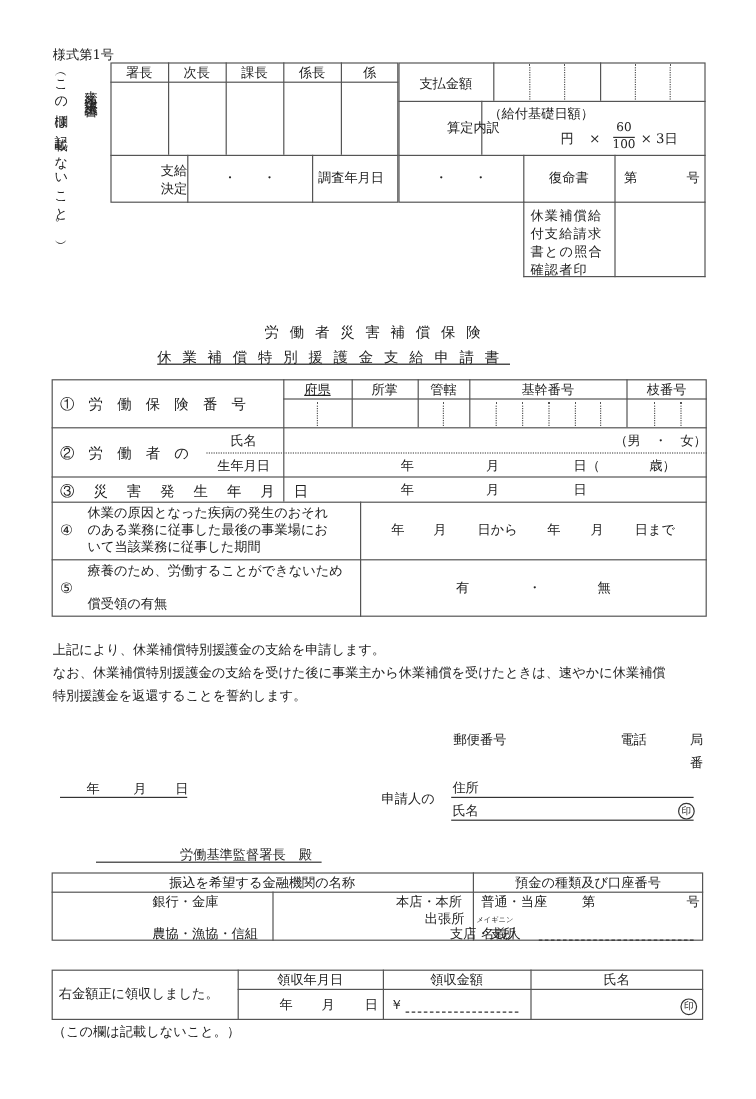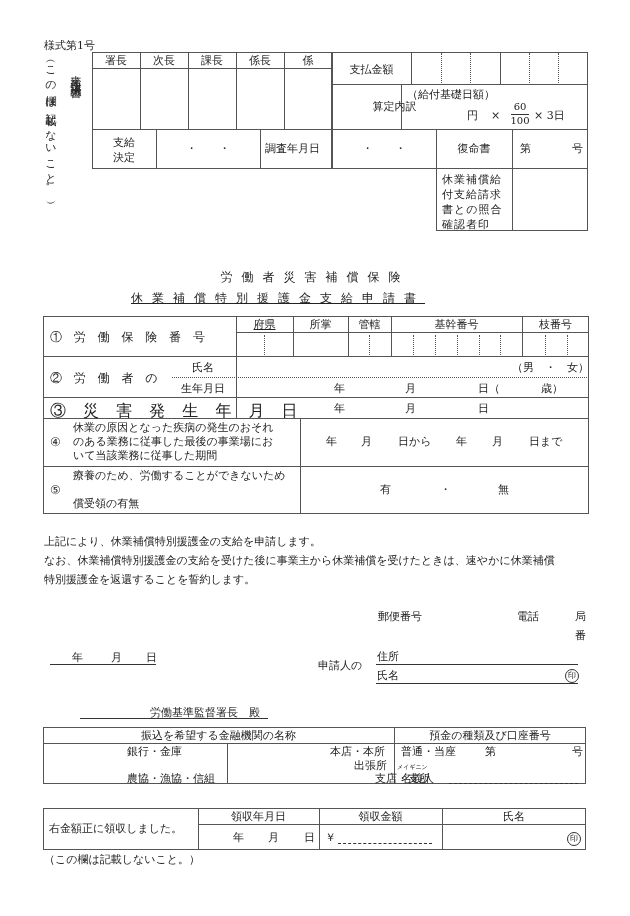--- a/index.html
+++ b/index.html
@@ -41,21 +41,21 @@
   <div class="t c" style="left:284px;top:55px;width:48px;">係</div>
 
   <div class="abs" style="left:93px;top:69px;width:46px;height:59px;"></div>
   <div class="abs" style="left:141px;top:69px;width:46px;height:59px;"></div>
   <div class="abs" style="left:189px;top:69px;width:46px;height:59px;"></div>
   <div class="abs" style="left:237px;top:69px;width:46px;height:59px;"></div>
   <div class="abs" style="left:285px;top:69px;width:46px;height:59px;"></div>
 
   <div class="vl" style="left:156px;top:129px;height:40px;"></div>
   <div class="vl" style="left:260px;top:129px;height:40px;"></div>
-  <div class="t c" style="left:92px;top:135px;width:64px;line-height:15px;"><span>支給</span><br><span>決定</span></div>
+  <div class="t c" style="left:92px;top:135px;width:64px;line-height:15px;text-align:right;"><span>支給</span><br><span>決定</span></div>
   <div class="t c" style="left:156px;top:143px;width:104px;">・　　・</div>
   <div class="t c" style="left:260px;top:143px;width:65px;">調査年月日</div>
 </div>
 
 <div>
   <div class="box" style="left:332px;top:52px;width:256px;height:117px;"></div>
   <div class="hl" style="left:332px;top:84px;width:256px;"></div>
   <div class="hl" style="left:332px;top:129px;width:256px;"></div>
   <div class="vl" style="left:411px;top:52px;height:32px;"></div>
   <div class="vl" style="left:500px;top:52px;height:32px;"></div>
@@ -130,21 +130,21 @@
   <div class="t" style="left:192px;top:362px;">氏名</div>
   <div class="t" style="left:181px;top:383px;">生年月日</div>
   <div class="abs" style="left:237px;top:357px;width:270px;height:19px;"></div>
   <div class="t" style="left:512px;top:362px;">（男　・　女）</div>
   <div class="t" style="left:334px;top:383px;">年</div>
   <div class="t" style="left:405px;top:383px;">月</div>
   <div class="t" style="left:478px;top:383px;">日（</div>
   <div class="t" style="left:541px;top:383px;">歳）</div>
   <div class="abs" style="left:237px;top:378px;width:351px;height:18px;"></div>
 
-  <div class="t" style="left:50px;top:403px;letter-spacing:6px;font-size:16px;">③ 災 害 発 生 年 月 日</div>
+  <div class="t" style="left:50px;top:403px;letter-spacing:6px;font-size:12px;">③ 災 害 発 生 年 月 日</div>
   <div class="t" style="left:334px;top:403px;">年</div>
   <div class="t" style="left:405px;top:403px;">月</div>
   <div class="t" style="left:478px;top:403px;">日</div>
   <div class="abs" style="left:237px;top:398px;width:351px;height:19px;"></div>
 
   <div class="t" style="left:50px;top:436px;font-size:12px;">④</div>
   <div class="t" style="left:73px;top:421px;line-height:14px;">
     <span>休業の原因となった疾病の発生のおそれ</span><br><span>のある業務に従事した最後の事業場にお</span><br><span>いて当該業務に従事した期間</span>
   </div>
   <div class="t" style="left:326px;top:436px;">年</div>

